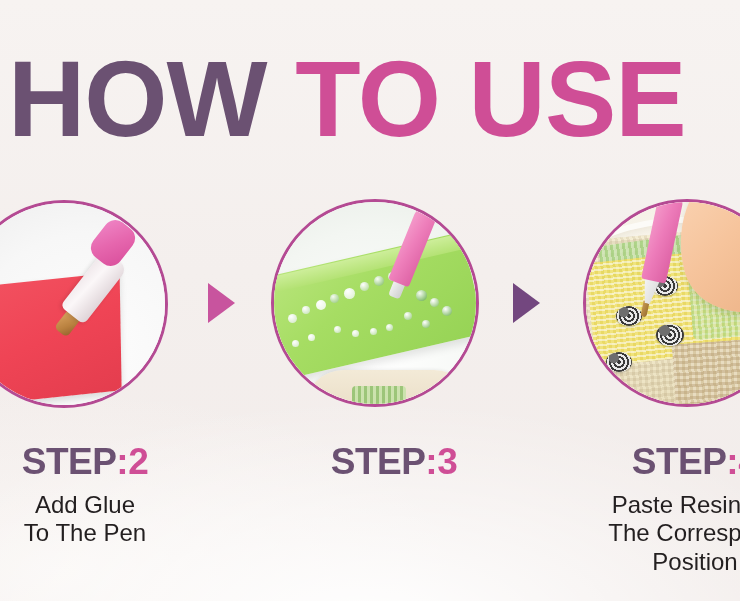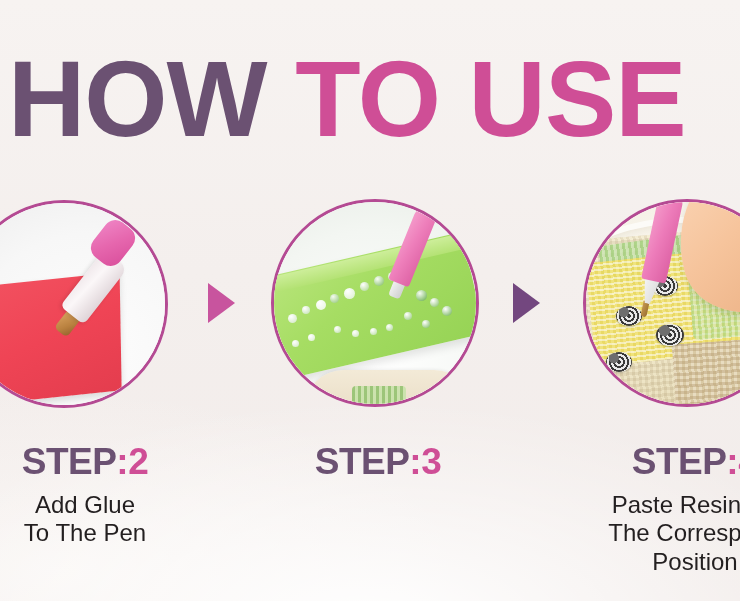--- a/index.html
+++ b/index.html
@@ -186,21 +186,21 @@
     position:absolute; width:0; height:0;
     border-top:20px solid transparent;
     border-bottom:20px solid transparent;
   }
   #arrow-1{ left:208px; top:283px; border-left:27px solid #c8549e; }
   #arrow-2{ left:513px; top:283px; border-left:27px solid #73477f; }
 
   
   .step{ position:absolute; text-align:center; }
   #step-2{ left:-70px; top:443px; width:310px; }
-  #step-3{ left:228px; top:443px; width:300px;text-align:center; }
+  #step-3{ left:244px; top:443px; width:300px;text-align:center; }
   #step-4{ left:540px; top:443px; width:310px; }
   .step-label{
     font-size:37px; font-weight:bold; line-height:1;
     letter-spacing:-.5px; white-space:nowrap;
   }
   .step-label .sl-word{ color:#6b5172;margin-top:36px; }
   .step-label .sl-num{ color:#cf4e96; }
   .step-desc{
     margin-top:11px;
     font-size:24px; line-height:1.18; color:#231f20;

